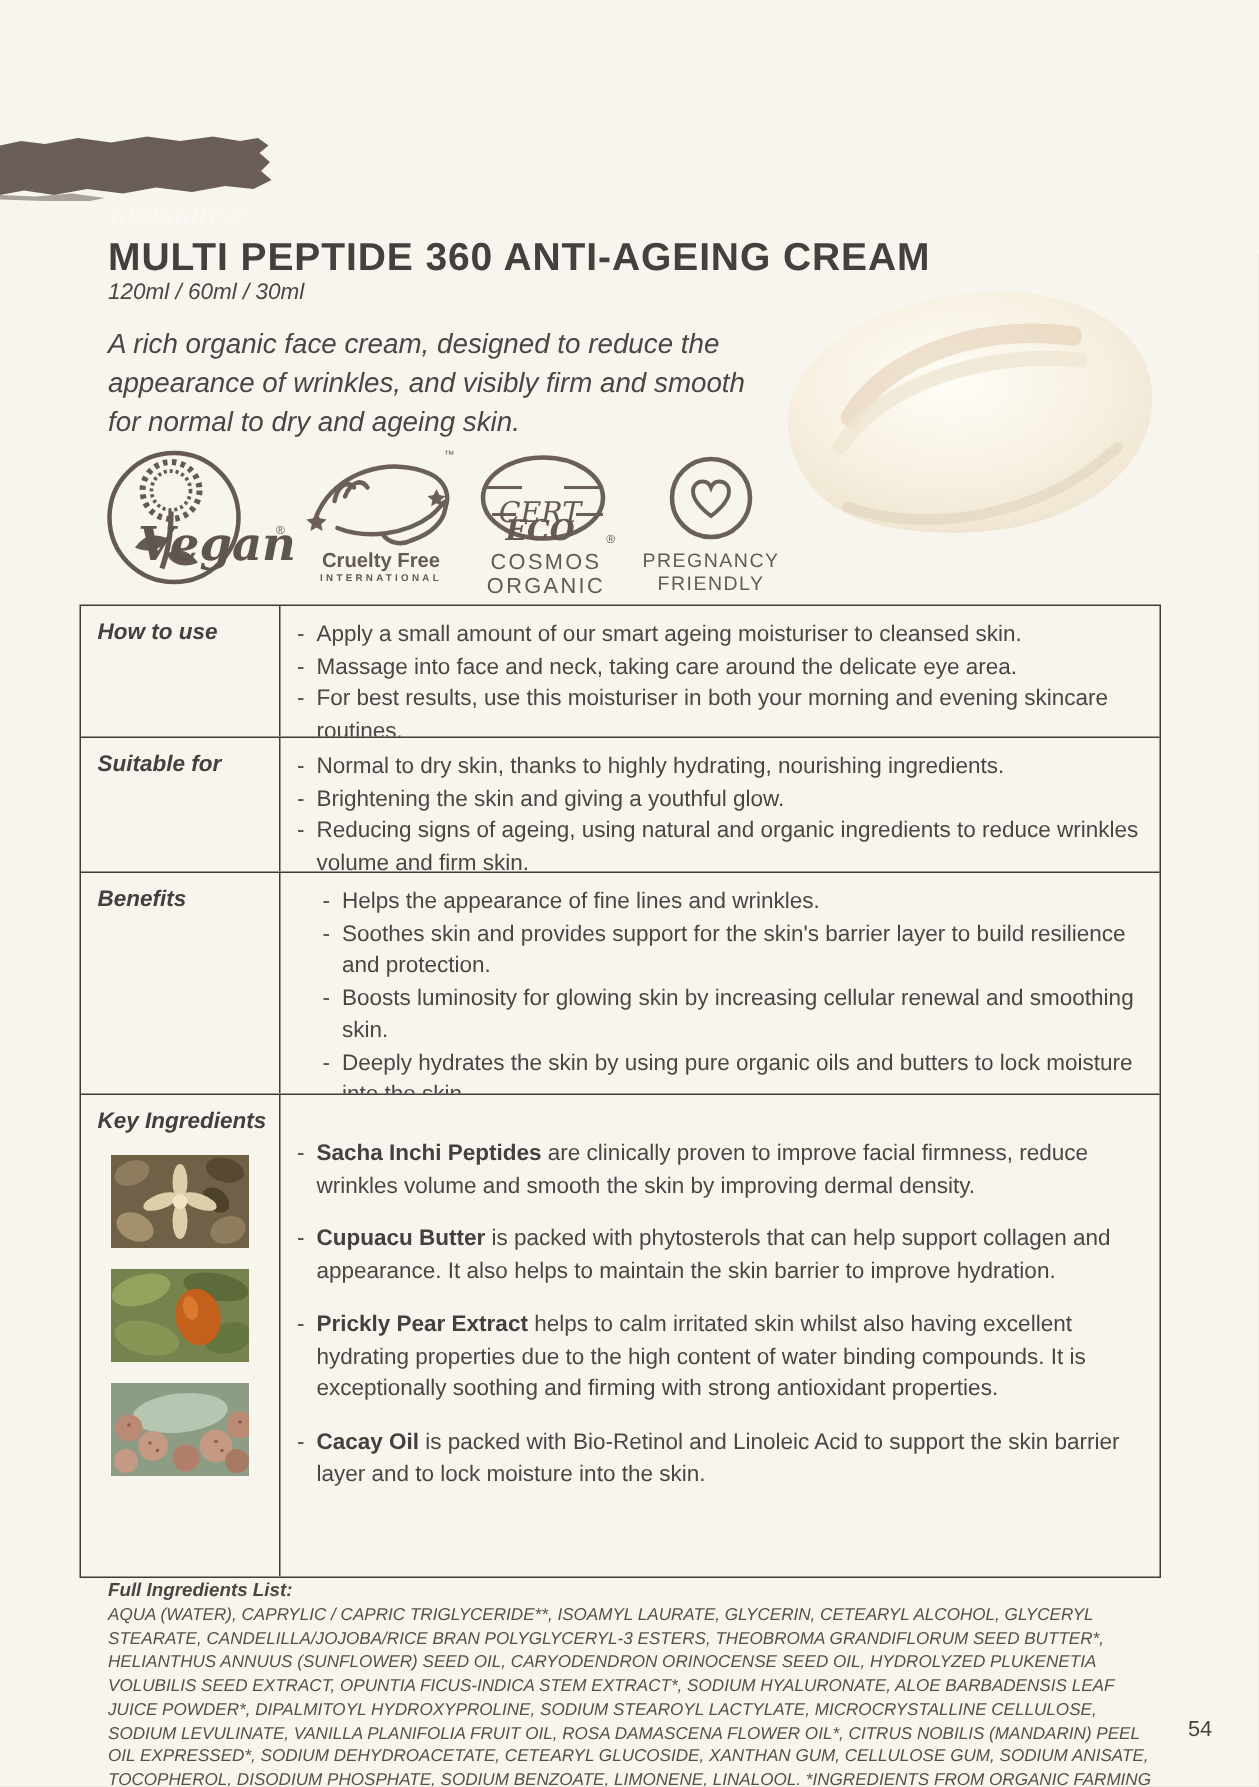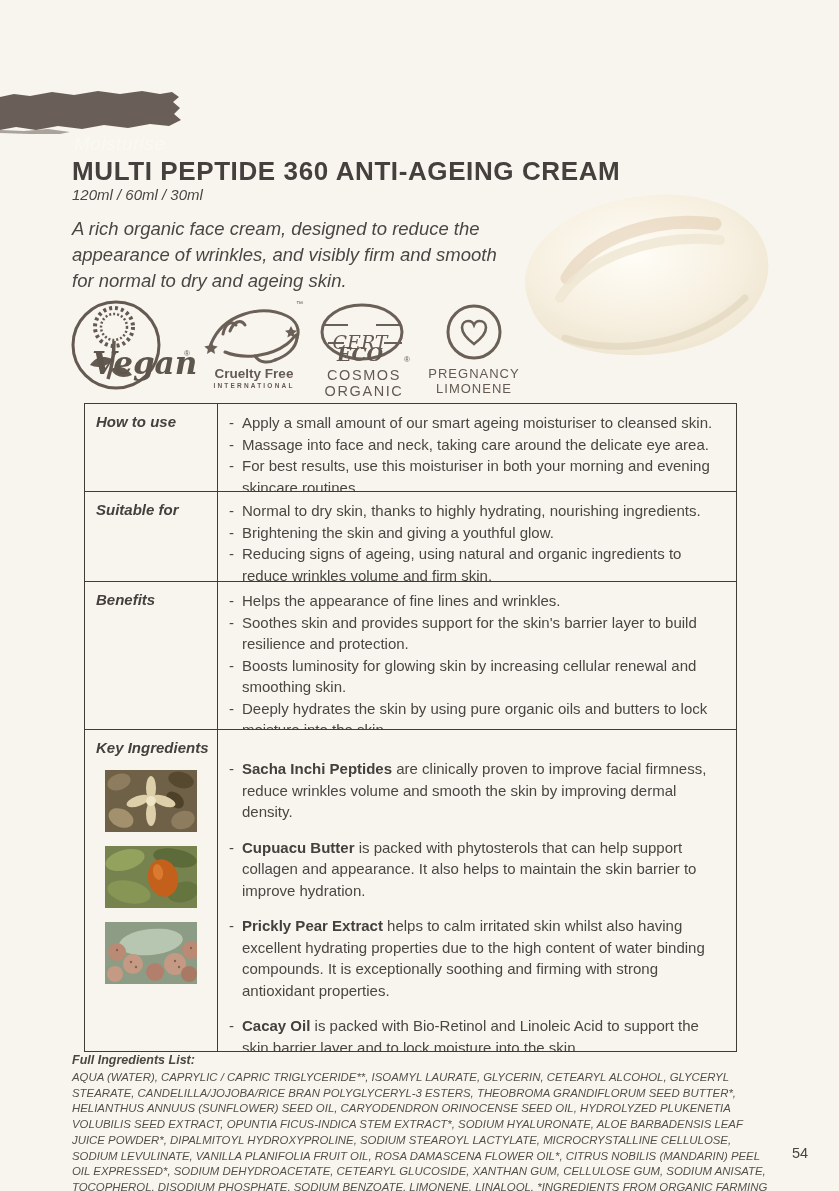--- a/index.html
+++ b/index.html
@@ -53,34 +53,34 @@
   .eco-word2 { position:absolute; left:0; right:8px; top:28px; font-family:"DejaVu Serif", serif; font-style:italic; font-weight:normal; font-size:19px; }
   .eco-reg { position:absolute; right:0px; top:52px; font-size:8px; }
   .eco-line1 { position:absolute; left:0; right:0; top:64px; font-size:14.5px; letter-spacing:1.6px; }
   .eco-line2 { position:absolute; left:0; right:0; top:80px; font-size:14.5px; letter-spacing:1.6px; }
   .badge-preg { left:424px; top:304px; width:100px; height:90px; text-align:center; }
   .pf-line1 { position:absolute; left:-6px; right:-6px; top:62px; font-size:13px; letter-spacing:1px; }
   .pf-line2 { position:absolute; left:-6px; right:-6px; top:77px; font-size:13px; letter-spacing:1px; }
 
   
   .info-table {
-    position:absolute; left:84px; top:403px; width:653px;
+    position:absolute; left:53px; top:403px; width:721px;
     border:1.4px solid #413c38; background:transparent;
   }
   .trow { display:flex; overflow:hidden; }
   .trow + .trow { border-top:1.4px solid #413c38; }
   .tlabel {
     width:133px; flex:0 0 133px; border-right:1.4px solid #413c38;
     padding:9px 8px 0 11px; font-weight:bold; font-style:italic;
     font-size:15px; color:#45403d;
   }
   .tcontent { flex:1; padding:8px 14px 6px 6px; font-size:15px; line-height:21.5px; color:#4b4642; }
   .r-howto    { height:87px; }
   .r-suitable { height:90px; }
-  .r-benefits { height:148px; }
+  .r-benefits { height:148px;gap:17px; }
   .r-keying   { height:322px; }
   .bullet { display:flex; }
   .dash { flex:0 0 18px; padding-left:5px; }
   .btxt { flex:1; }
   .ki-content .bullet { margin-bottom:14px; }
   .ki-content .bullet:first-child { margin-top:20px; }
   .ki-lead { font-weight:bold; color:#45403d; }
   .ki-photo { display:block; margin:14px 0 0 9px; width:92px; height:62px; }
 
   
@@ -166,21 +166,21 @@
     <span class="eco-line1">COSMOS</span>
     <span class="eco-line2">ORGANIC</span>
   </div>
 
   <div class="badge badge-preg">
     <svg width="100" height="58" viewBox="0 0 100 58" fill="none" stroke="#6b6057">
       <circle cx="50" cy="28" r="26" stroke-width="3"></circle>
       <path stroke-width="2.6" d="M50,40 C42,34 38,29 38,23.5 C38,19.5 41,17 44.5,17 C47,17 49,18.5 50,21 C51,18.5 53,17 55.5,17 C59,17 62,19.5 62,23.5 C62,29 58,34 50,40 Z"></path>
     </svg>
     <span class="pf-line1">PREGNANCY</span>
-    <span class="pf-line2">LIMONENE</span>
+    <span class="pf-line2">FRIENDLY</span>
   </div>
 
   <div class="info-table">
 
     <div class="trow r-howto">
       <div class="tlabel">How to use</div>
       <div class="tcontent">
         <div class="bullet">
             <span class="dash">-</span>
             <span class="btxt">Apply a small amount of our smart ageing moisturiser to cleansed skin.</span>

